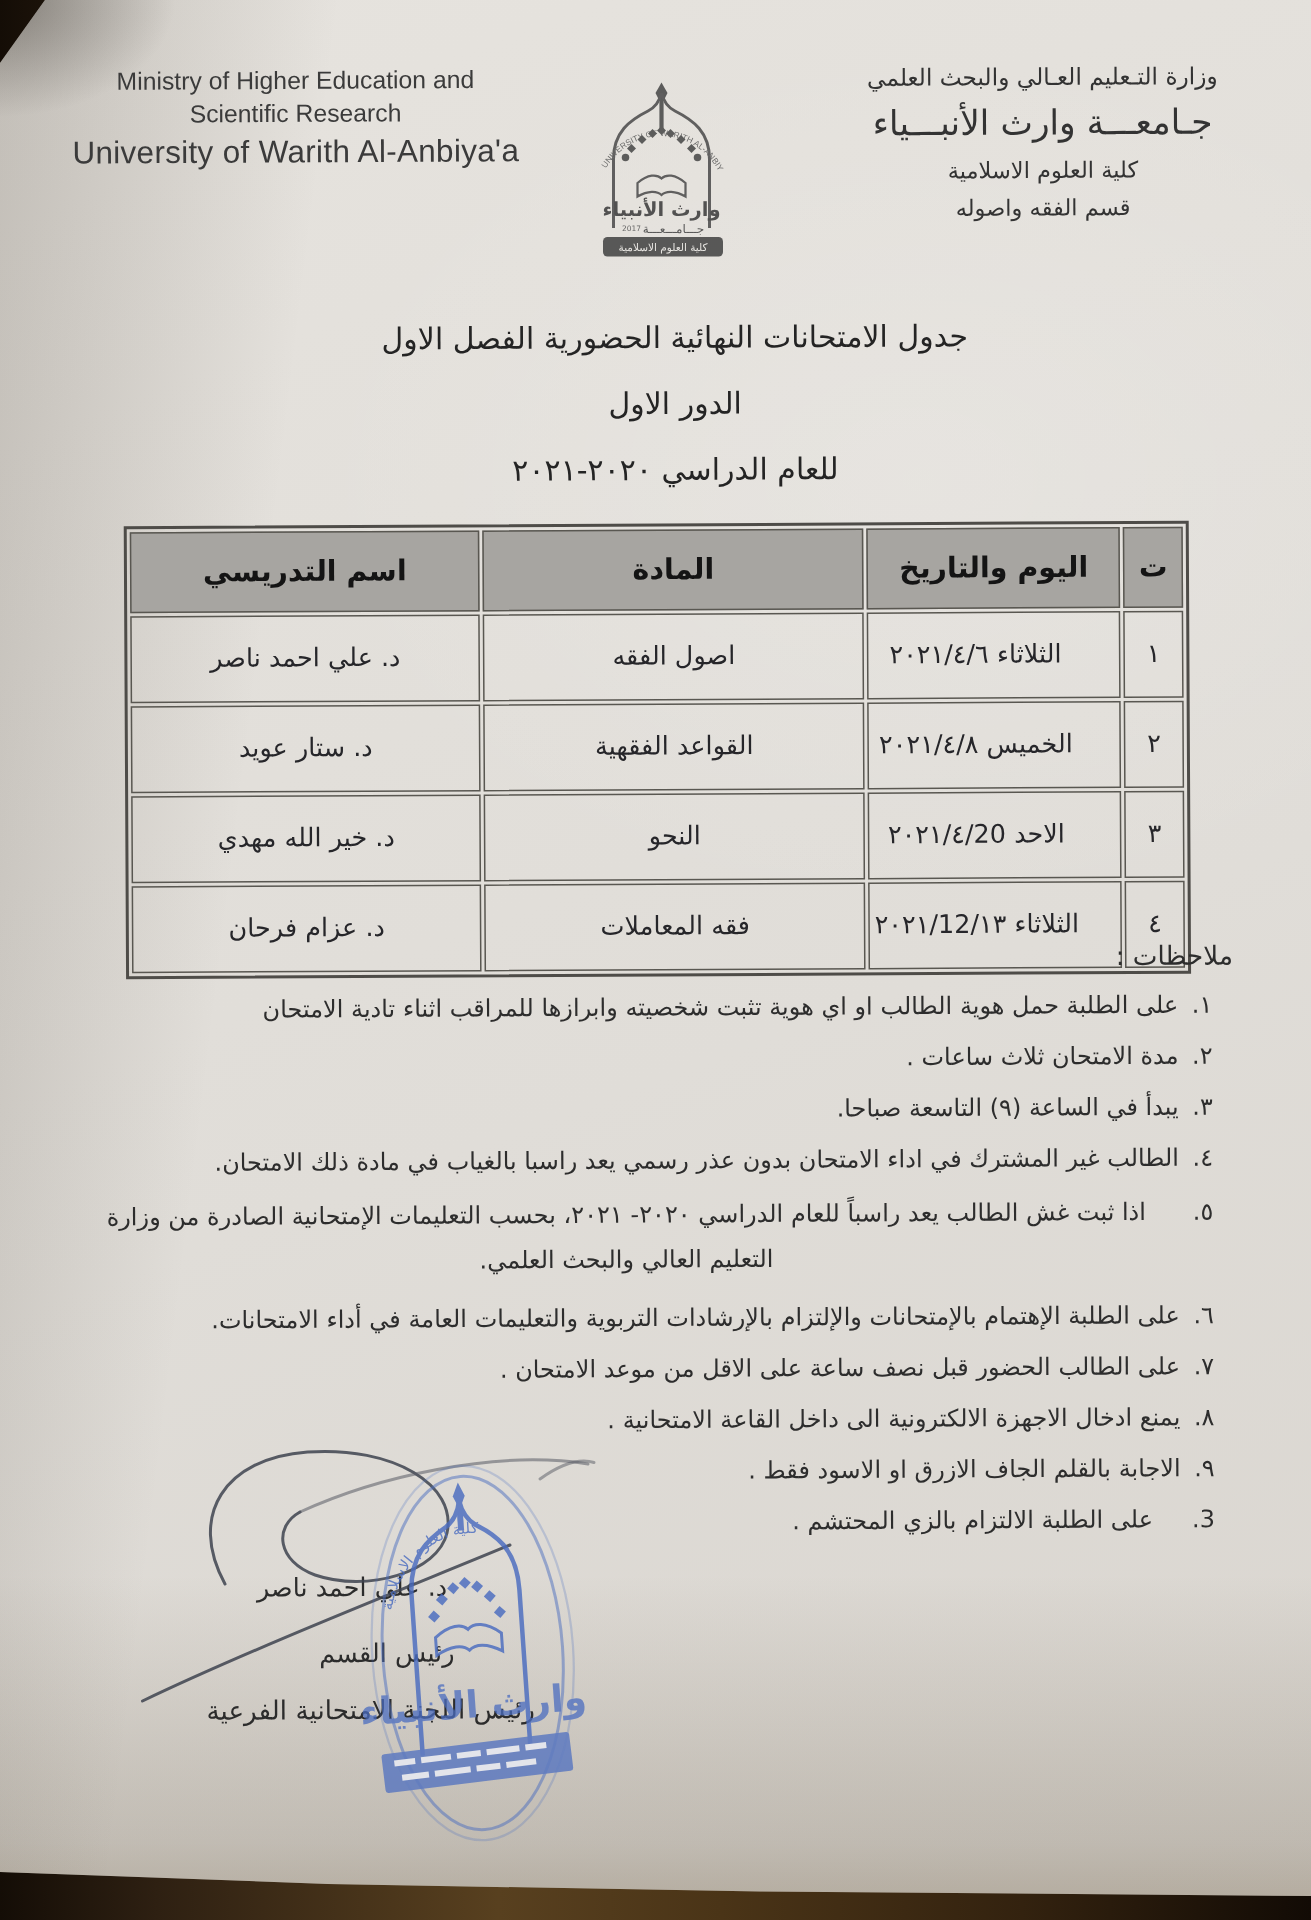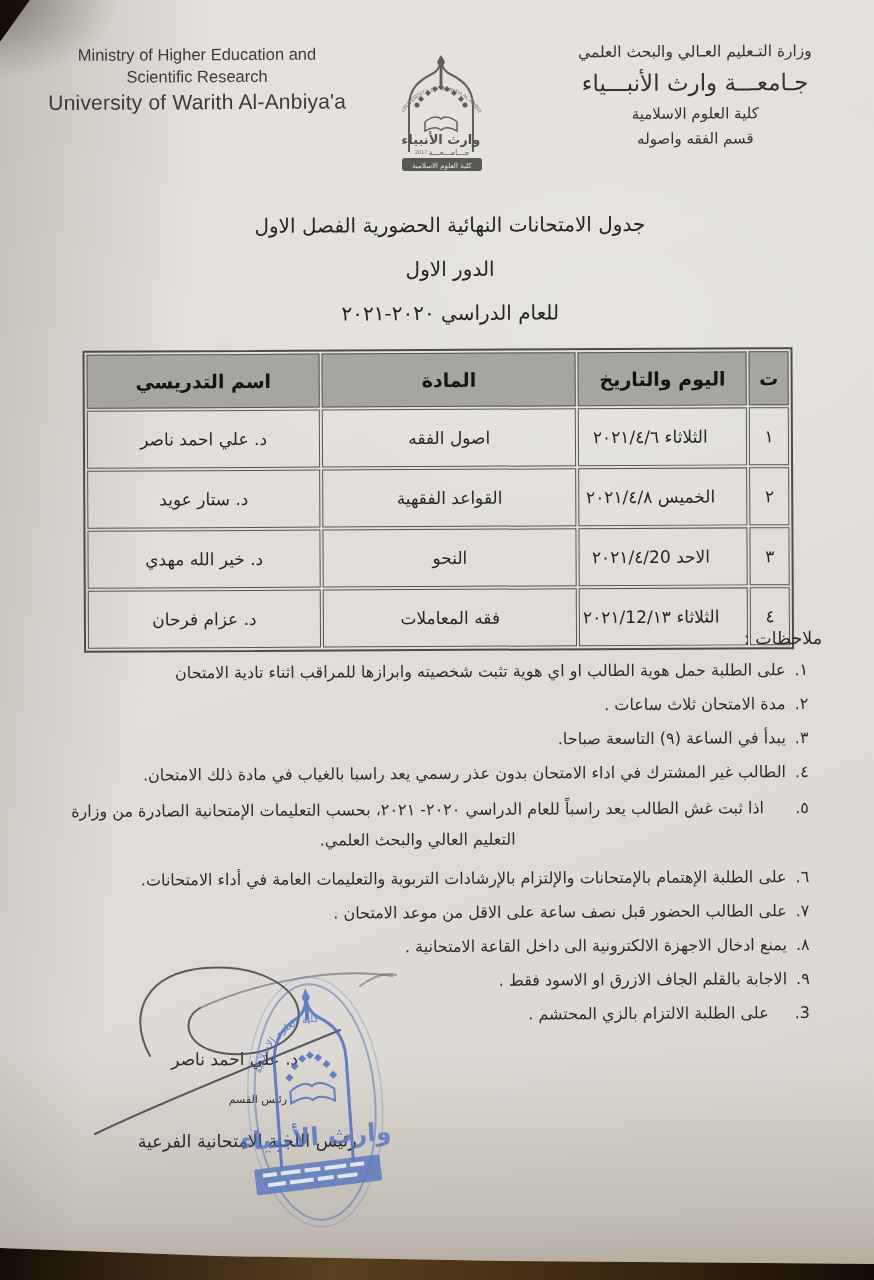--- a/index.html
+++ b/index.html
@@ -50,21 +50,21 @@
   .note{display:flex;gap:9px;font-size:16px;line-height:25px;margin-bottom:9px;padding-right:14px;}
   .note .num{flex:0 0 auto;}
   .note .txt{flex:1;text-align:right;}
   .note.wrapped{line-height:30px;margin-bottom:11px;}
   .note.wrapped .txt{text-align:center;}
   .note.bignum{gap:26px;}
 
   
   .sig{position:absolute;direction:rtl;color:#2c2c2c;text-align:center;}
   .sig-name{left:150px;top:1048px;width:165px;font-size:17px;}
-  .sig-role1{left:198px;top:1092px;width:115px;font-size:11px;}
+  .sig-role1{left:198px;top:1092px;width:115px;font-size:17px;}
   .sig-role2{left:92px;top:1130px;width:305px;font-size:17.5px;}
 
   .overlay{position:absolute;inset:0;pointer-events:none;}
 </style>
 </head>
 <body>
 
 <div class="paper"></div>
 
 <div class="content">

